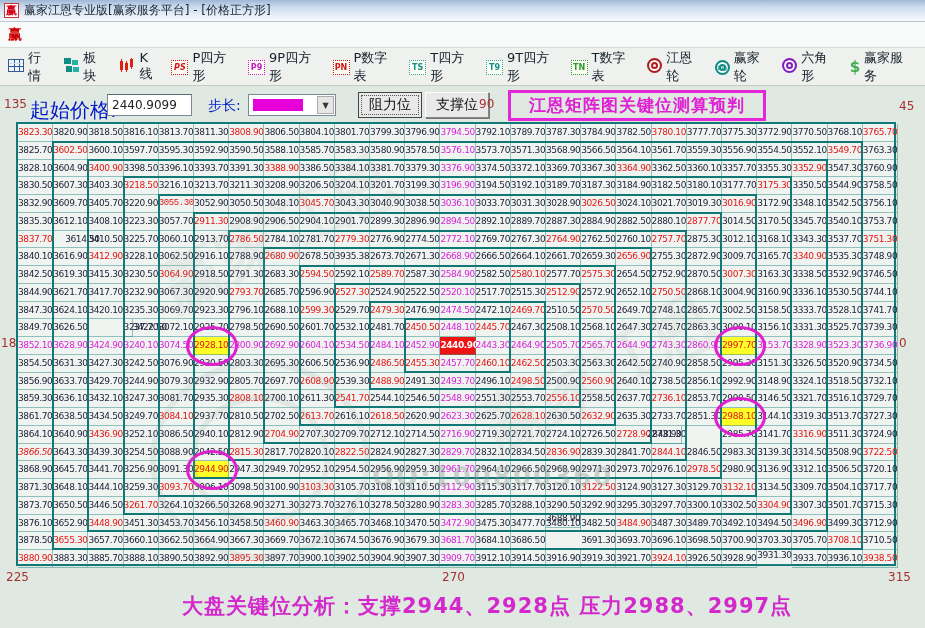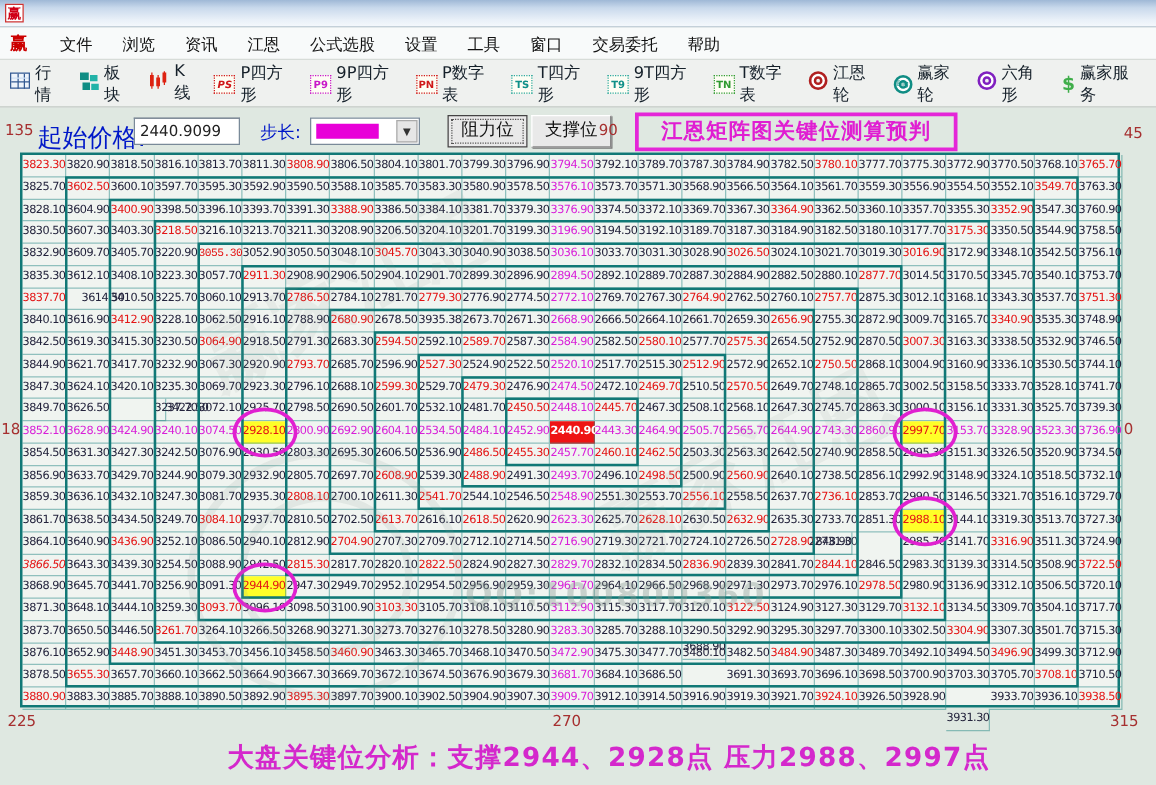--- a/index.html
+++ b/index.html
@@ -90,25 +90,25 @@
   .wm { position:absolute; color:#8a9a92; pointer-events:none; }
   .wm-diag { font-size:64px; font-weight:bold; opacity:.10; transform:rotate(-28deg); }
   .wm-qq { font-size:26px; font-weight:bold; opacity:.38; letter-spacing:2px; }
   .wm-circle { position:absolute; border:6px solid #8a9a92; border-radius:50%; opacity:.14; pointer-events:none; }
 </style>
 </head>
 <body>
 
 <div class="titlebar">
   <span class="app-icon">赢</span>
+  <span class="title-text">赢家江恩专业版[赢家服务平台] - [价格正方形]</span>
 </div>
 
 <div class="menubar">
   <span class="menu-logo">赢</span>
-  <span id="menu-items"><span class="menu-item">文件</span><span class="menu-item">浏览</span><span class="menu-item">资讯</span><span class="menu-item">江恩</span><span class="menu-item">公式选股</span><span class="menu-item">设置</span><span class="menu-item">工具</span><span class="menu-item">窗口</span><span class="menu-item">交易委托</span><span class="menu-item">帮助</span></span>
 </div>
 
 <div class="toolbar" id="toolbar-items">
     <span class="tool-item">
       <span class="ti"><span class="grid-glyph"></span></span>
       <span>行情</span>
     </span>
     <span class="tool-item">
       <span class="ti"><span class="blocks-glyph"></span></span>
       <span>板块</span>
@@ -794,21 +794,21 @@
     <div class="cell" style="left: 387.2px; top: 426.24px;">3907.30</div>
     <div class="cell m" style="left: 422.4px; top: 426.24px;">3909.70</div>
     <div class="cell" style="left: 457.6px; top: 426.24px;">3912.10</div>
     <div class="cell" style="left: 492.8px; top: 426.24px;">3914.50</div>
     <div class="cell" style="left: 528px; top: 426.24px;">3916.90</div>
     <div class="cell" style="left: 563.2px; top: 426.24px;">3919.30</div>
     <div class="cell" style="left: 598.4px; top: 426.24px;">3921.70</div>
     <div class="cell r" style="left: 633.6px; top: 426.24px;">3924.10</div>
     <div class="cell" style="left: 668.8px; top: 426.24px;">3926.50</div>
     <div class="cell" style="left: 704px; top: 426.24px;">3928.90</div>
-    <div class="cell" style="left: 739.2px; top: 443px;">3931.30</div>
+    <div class="cell" style="left: 739.2px; top: 423px;">3931.30</div>
     <div class="cell" style="left: 774.4px; top: 426.24px;">3933.70</div>
     <div class="cell" style="left: 809.6px; top: 426.24px;">3936.10</div>
     <div class="cell r" style="left: 844.8px; top: 426.24px;">3938.50</div>
     <div class="ringline" style="left: 34.2px; top: 16.76px; width: 810.6px; height: 409.48px;"></div>
     <div class="ringline" style="left: 69.4px; top: 34.52px; width: 740.2px; height: 373.96px;"></div>
     <div class="ringline" style="left: 104.6px; top: 52.28px; width: 669.8px; height: 338.44px;"></div>
     <div class="ringline" style="left: 139.8px; top: 70.04px; width: 599.4px; height: 302.92px;"></div>
     <div class="ringline" style="left: 175px; top: 87.8px; width: 529px; height: 267.4px;"></div>
     <div class="ringline" style="left: 210.2px; top: 105.56px; width: 458.6px; height: 231.88px;"></div>
     <div class="ringline" style="left: 245.4px; top: 123.32px; width: 388.2px; height: 196.36px;"></div>

